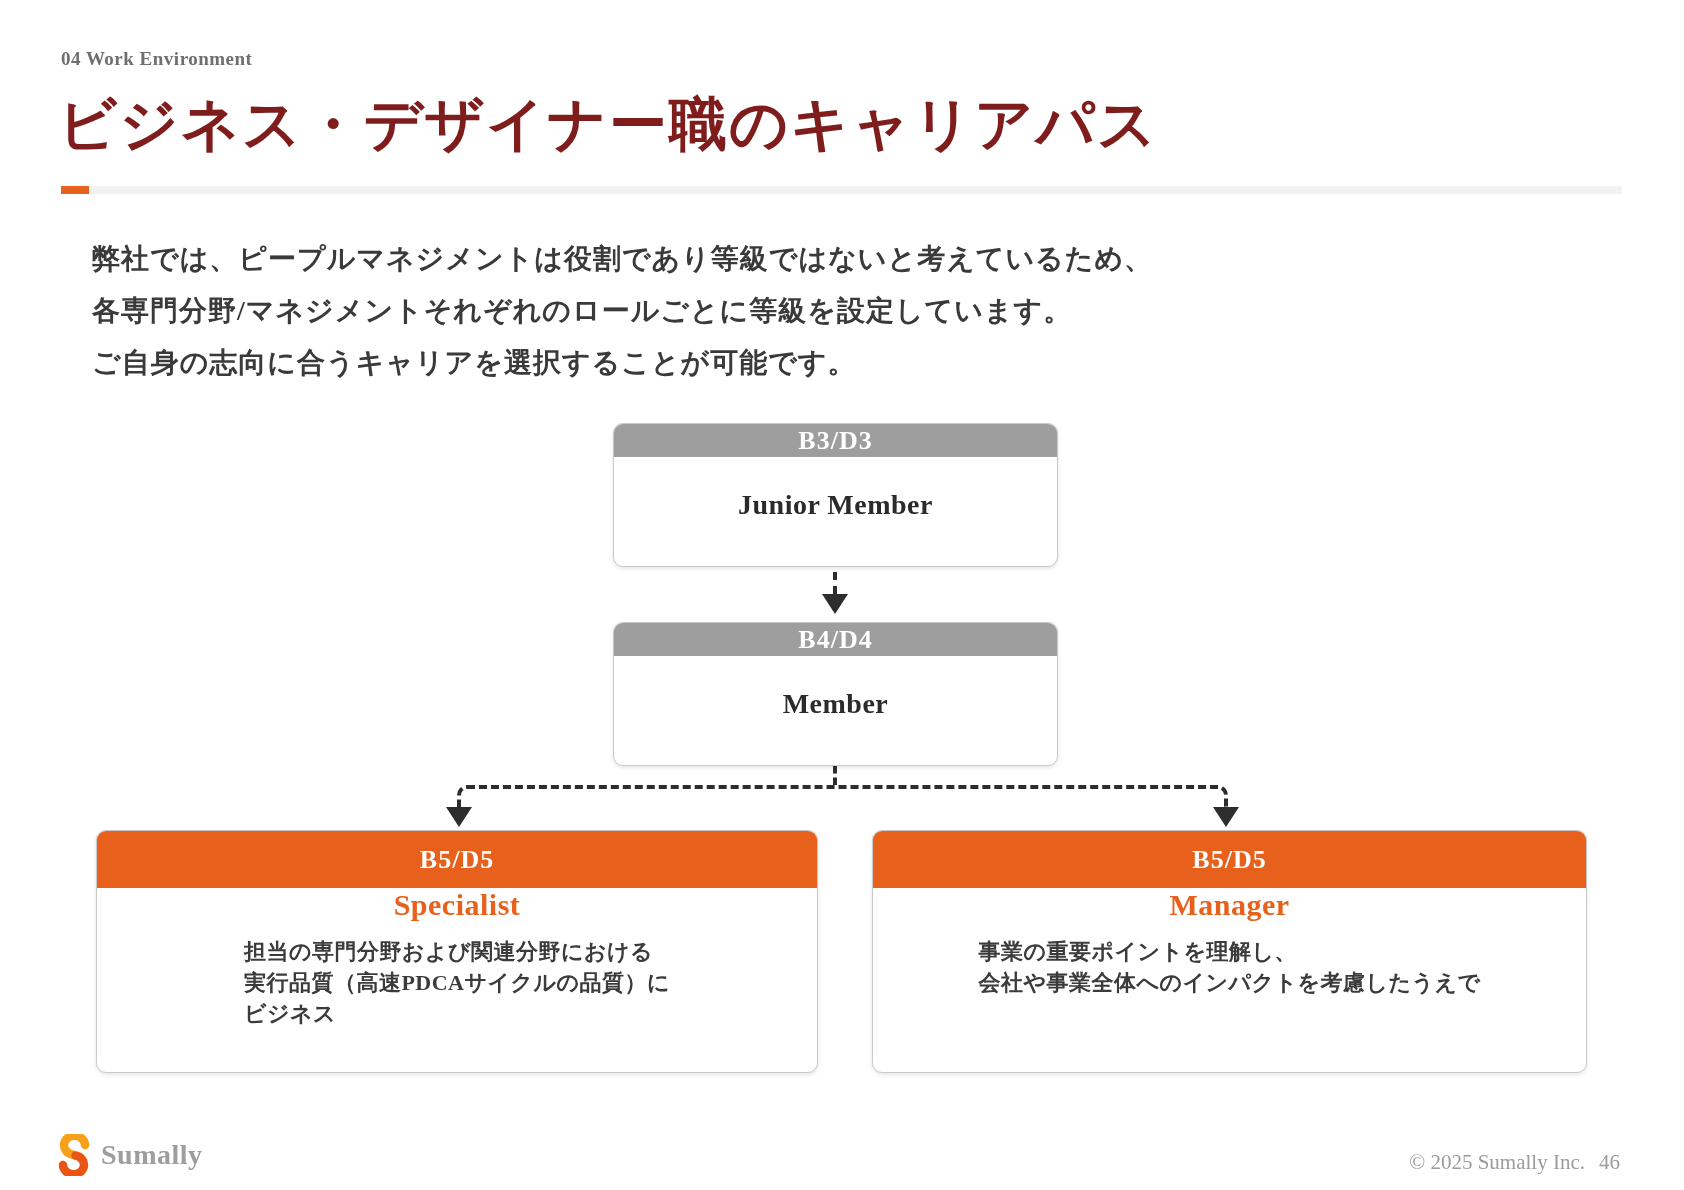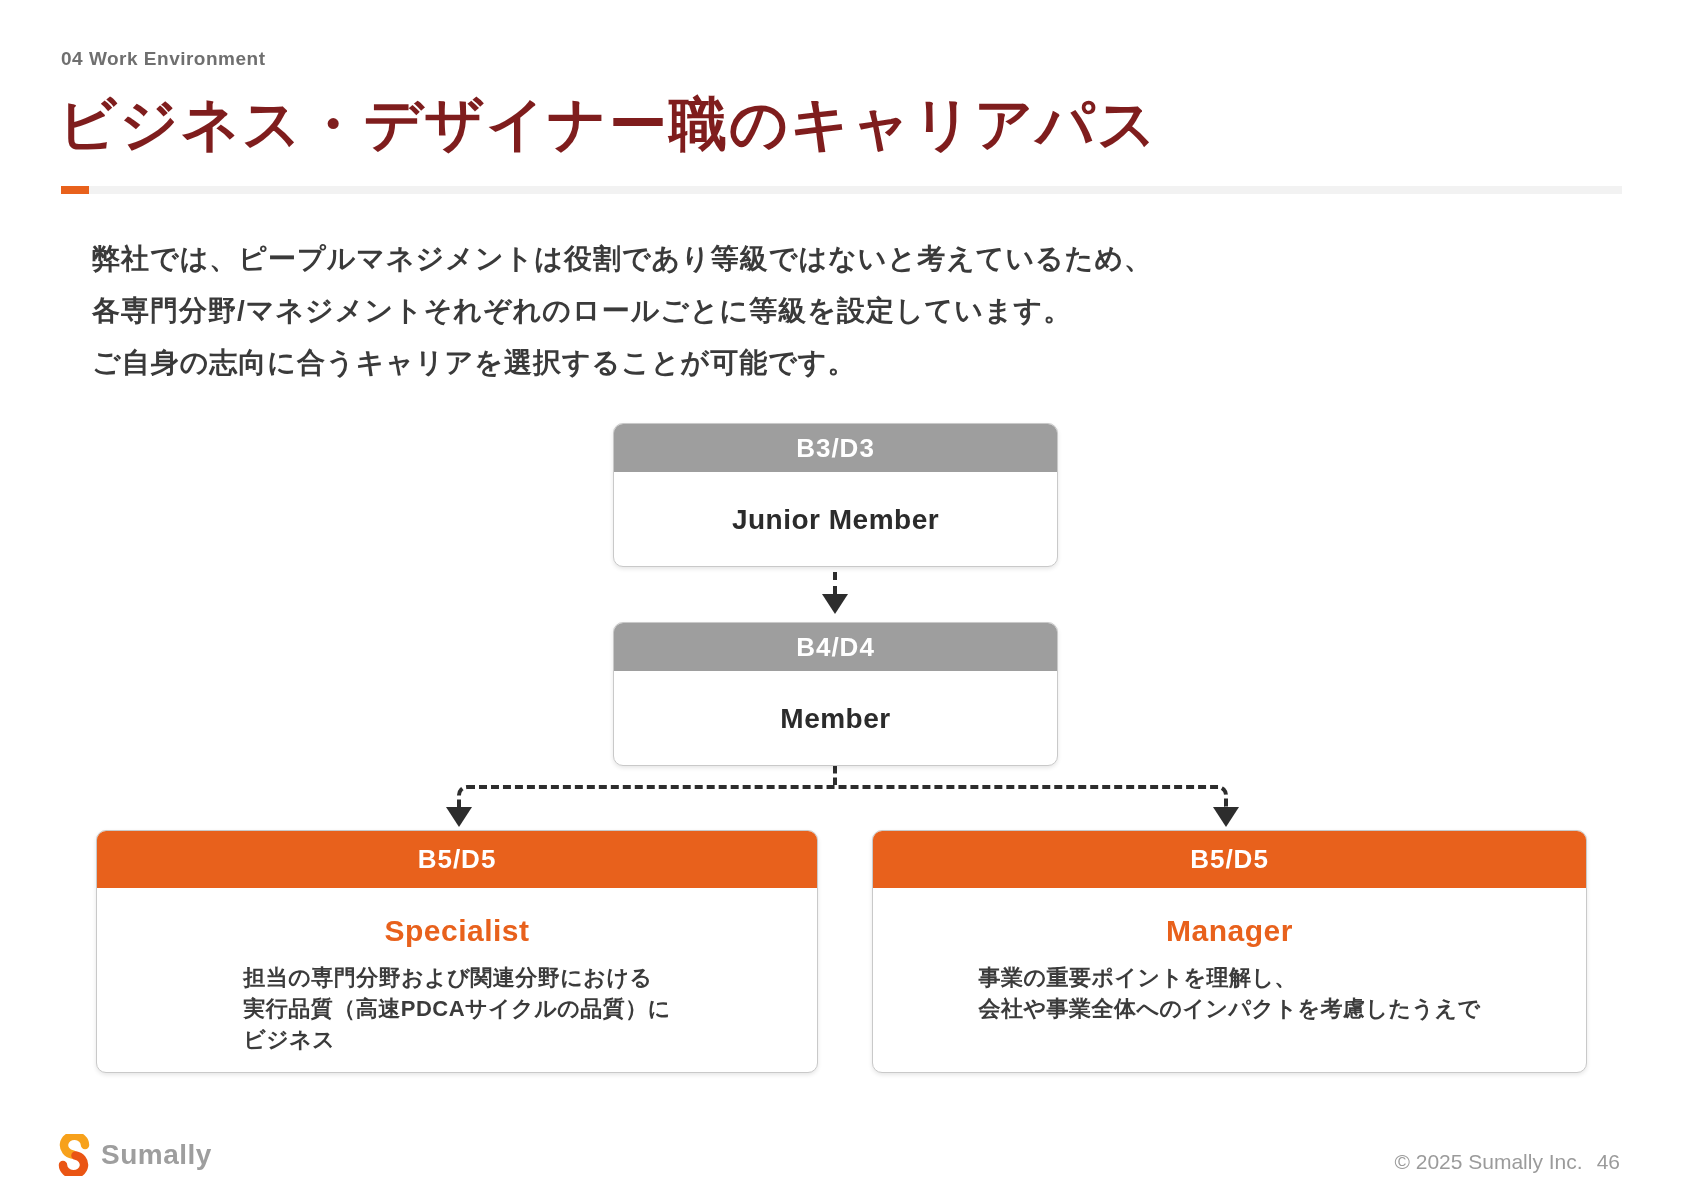--- a/index.html
+++ b/index.html
@@ -2,21 +2,21 @@
 <html lang="ja"><head>
 <meta charset="utf-8">
 <style>
   * { margin: 0; padding: 0; box-sizing: border-box; }
   html, body { background: #ffffff; }
   body {
     width: 1684px; height: 1190px;
     font-family: "Liberation Sans", "DejaVu Sans", sans-serif;
     position: relative; overflow: hidden; color: #2e2e2e;
   }
-  .slide { position: absolute; inset: 0; background: #ffffff; }
+  .slide { position: absolute; inset: 0; background: #ffffff; font-family: Liberation Serif, serif; }
 
   
   .eyebrow {
     position: absolute; left: 61px; top: 48px;
     font-size: 19px; font-weight: 600; color: #6f6f6f; letter-spacing: 0.5px;
   }
   .title {
     position: absolute; left: 58px; top: 86px;
     font-size: 58px; font-weight: 800; color: #7f1d1d; letter-spacing: 2px;
     white-space: nowrap;
@@ -40,40 +40,40 @@
   .node {
     position: absolute; background: #ffffff;
     border: 1px solid #c9c9c9; border-radius: 10px;
     box-shadow: 0 2px 4px rgba(0,0,0,0.10);
     overflow: hidden;
   }
   .node-header {
     width: 100%; display: flex; align-items: center; justify-content: center;
     color: #ffffff; font-weight: 800; font-size: 26px; letter-spacing: 1px;
   }
-  .node-header.gray   { background: #9e9e9e; height: 48px; }
+  .node-header.gray   { background: #9e9e9e; height: 33px; }
   .node-header.orange { background: #e8611c; height: 57px; }
   .node-body {
     display: flex; flex-direction: column; align-items: center; justify-content: center;
   }
   .node-role {
     font-weight: 800; font-size: 28px; color: #2b2b2b; letter-spacing: 0.5px;
   }
   .node-role.orange-text { color: #e8611c; font-size: 30px; }
   .node-desc {
     margin-top: 14px; font-size: 22px; line-height: 31px; font-weight: 700;
     color: #3b3b3b; letter-spacing: 0.5px;
   }
 
   #node-top { left: 613px; top: 423px; width: 445px; height: 144px; }
   #node-mid { left: 613px; top: 622px; width: 445px; height: 144px; }
   #node-top .node-body, #node-mid .node-body { height: 95px; }
   #node-left  { left: 96px;  top: 830px; width: 722px; height: 243px; }
   #node-right { left: 872px; top: 830px; width: 715px; height: 243px; }
-  #node-left .node-body, #node-right .node-body { padding-top: 26px; }
+  #node-left .node-body, #node-right .node-body { }
 
   
   .dash-v { position: absolute; width: 0; border-left: 4px dashed #2d2d2d; }
   .arrow-head {
     position: absolute; width: 0; height: 0;
     border-left: 13px solid transparent; border-right: 13px solid transparent;
     border-top: 20px solid #2d2d2d;
   }
   #stub-top    { left: 833px; top: 572px; height: 22px; }
   #arrow-top   { left: 822px; top: 594px; }

